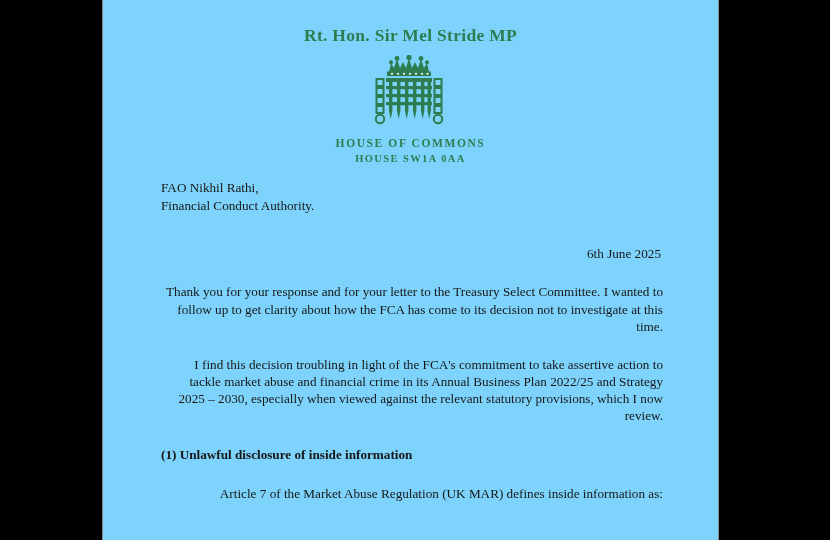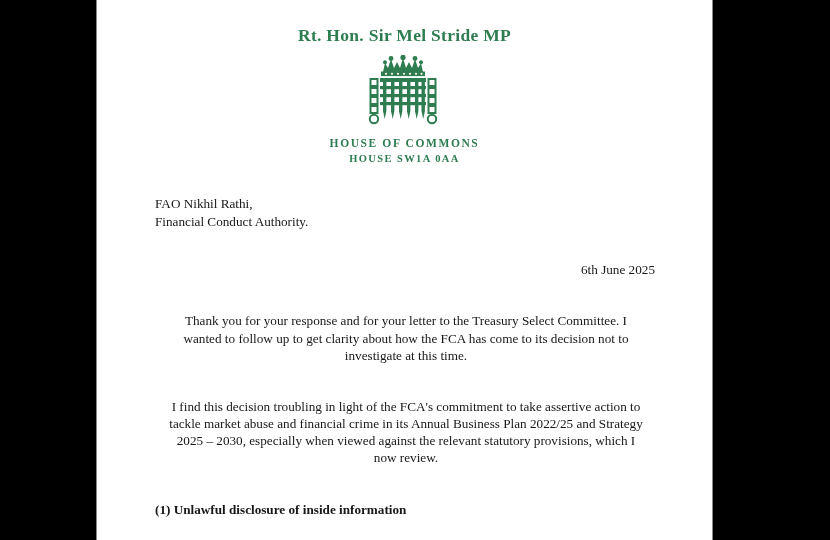--- a/index.html
+++ b/index.html
@@ -16,25 +16,25 @@
   #screen {
     position: relative;
     width: 830px;
     height: 540px;
     background: #000000;
     overflow: hidden;
   }
   
   #page {
     position: absolute;
-    left: 96px;
+    left: 102px;
     top: 0;
     width: 617px;
     height: 540px;
-    background: #ffffff;
+    background: #7dd3fc;
     border-left: 1px solid #8a8a86;
     border-right: 1px solid #8a8a86;
     box-sizing: border-box;
     overflow: hidden;
   }
   .letterbox {
     position: absolute;
     top: 0;
     height: 540px;
     background: #000000;
@@ -77,35 +77,35 @@
   }
 
   
   .body-area {
     padding: 0 55px 0 58px;
     color: #171717;
     font-size: 13.2px;
     line-height: 1.30;
   }
   .addressee {
-    margin-top: 30px;
+    margin-top: 14px;
   }
   .addressee div { line-height: 1.38; }
 
   .date-line {
     margin-top: 30px;
     text-align: right;
     padding-right: 2px;
   }
   .salutation { margin-top: 22px; }
 
   p.para {
-    margin: 13px;
+    margin: 0;
     padding-top: 21px;
-    text-align: center;
+    text-align: right;
   }
   .heading {
     margin: 0;
     padding-top: 22px;
     font-weight: bold;
     font-size: 13.2px;
   }
 </style>
 </head>
 <body>

